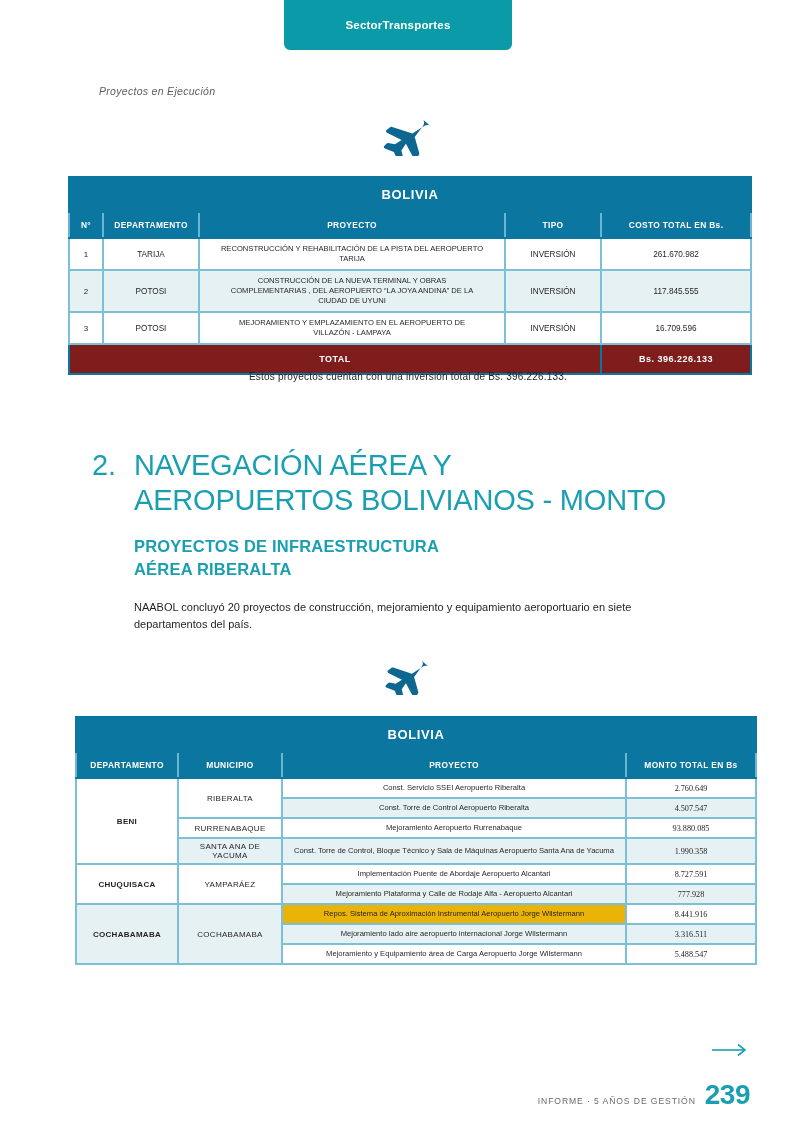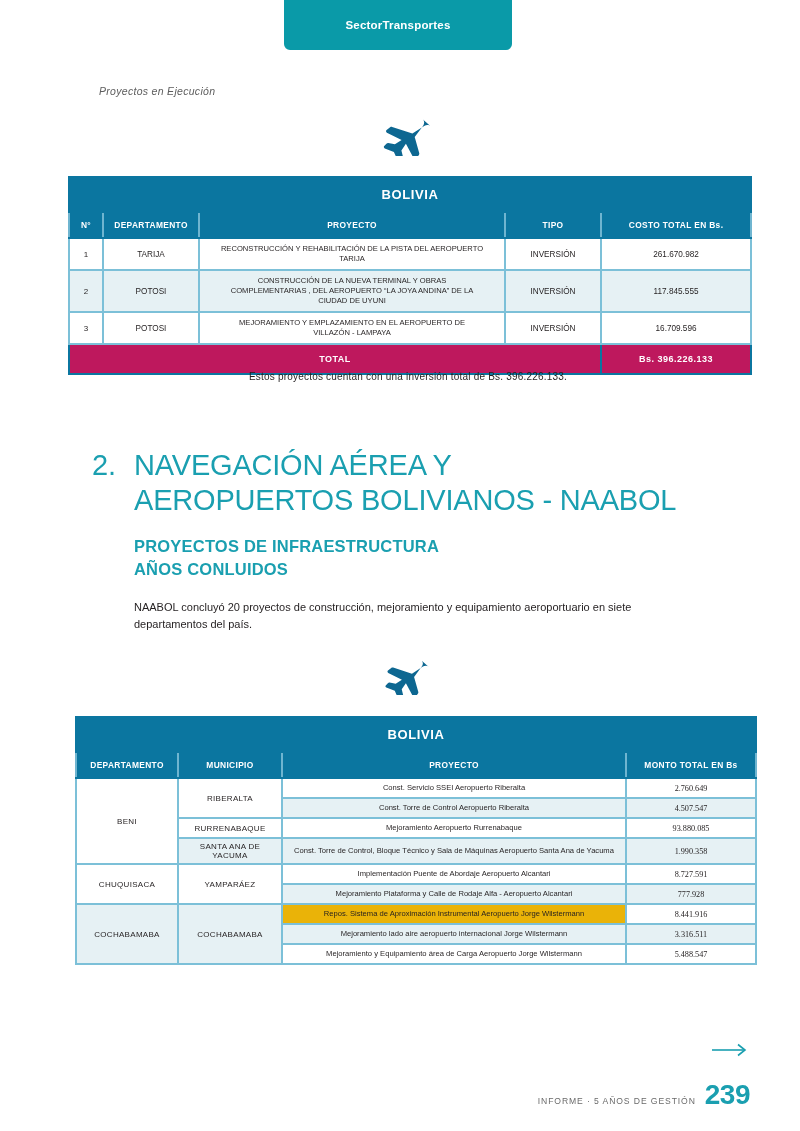--- a/index.html
+++ b/index.html
@@ -93,21 +93,21 @@
     border-right-color: #6fb5d0;
     border-top-color: #0b76a0;
     border-bottom-color: #0b76a0;
   }
   .tbl tbody td {
     border-color: #7cc0d8;
     background: #ffffff;
   }
   .tbl tbody tr.alt td { background: #e6f1f4; }
   .tbl .total-row td {
-    background: #be185d;
+    background: #7f1d1d;
     color: #ffffff;
     font-size: 9px;
     font-weight: bold;
     letter-spacing: .5px;
     padding: 9px 4px;
     border-color: #0b76a0;
   }
 
   
   #table-ejecucion {
@@ -168,21 +168,21 @@
   }
 
   
   #table-concluidos {
     left: 75px;
     top: 716px;
     width: 680px;
   }
   #table-concluidos tbody td { font-size: 7.6px; }
   #table-concluidos td.dep {
-    font-weight: normal;
+    font-weight: bold;
     font-size: 8px;
     letter-spacing: .3px;
   }
   #table-concluidos td.mun { font-size: 8px; letter-spacing: .3px; }
   #table-concluidos td.proj {
     font-size: 7.6px;
     line-height: 10px;
     padding: 4px 8px;
   }
   #table-concluidos td.amt { font-size: 8.2px; font-family: Liberation Serif, serif; }
@@ -279,26 +279,26 @@
     </tr>
   </tbody>
 </table>
 
 <div class="caption">Estos proyectos cuentan con una inversión total de Bs. 396.226.133.</div>
 
 <div class="heading">
   <span class="num">2.</span>
   <span>
     <span>NAVEGACIÓN AÉREA Y</span><br>
-    <span>AEROPUERTOS BOLIVIANOS - NAABOL</span>
+    <span>AEROPUERTOS BOLIVIANOS - MONTO</span>
   </span>
 </div>
 <div class="subheading">
   <span>PROYECTOS DE INFRAESTRUCTURA</span><br>
-  <span>AÑOS CONLUIDOS</span>
+  <span>AÉREA RIBERALTA</span>
 </div>
 <div class="body-copy">NAABOL concluyó 20 proyectos de construcción, mejoramiento y equipamiento aeroportuario en siete departamentos del país.</div>
 
 <div class="plane plane-2">
   <svg width="52" height="38" viewBox="0 0 56 40" fill="currentColor" aria-hidden="true">
     <path d="M52.6 4.2c-1.5-1.6-4.1-1.8-6.4-.3L34.4 11.5 14.2 4.9c-.7-.2-1.5-.1-2.1.4L8.6 8.1c-.9.7-.7 2.1.3 2.6l14.7 7.3-6.7 4.3-6.6-1.3c-.6-.1-1.2.1-1.6.5l-2.5 2.6c-.7.8-.4 2 .6 2.4l9.1 3.4 3.9 8.9c.4 1 1.7 1.2 2.4.4l2.4-2.7c.4-.4.5-1 .4-1.6l-1.6-6.5 4.5-6.6 7.8 14.5c.5 1 1.9 1.1 2.6.2l2.6-3.6c.4-.6.5-1.3.3-2L36.7 15l8.3-11.1c1.6-2.3 1.5-4.9 0-6.4" transform="translate(0,6)"></path>
   </svg>
 </div>
 
 <table class="tbl" id="table-concluidos">

